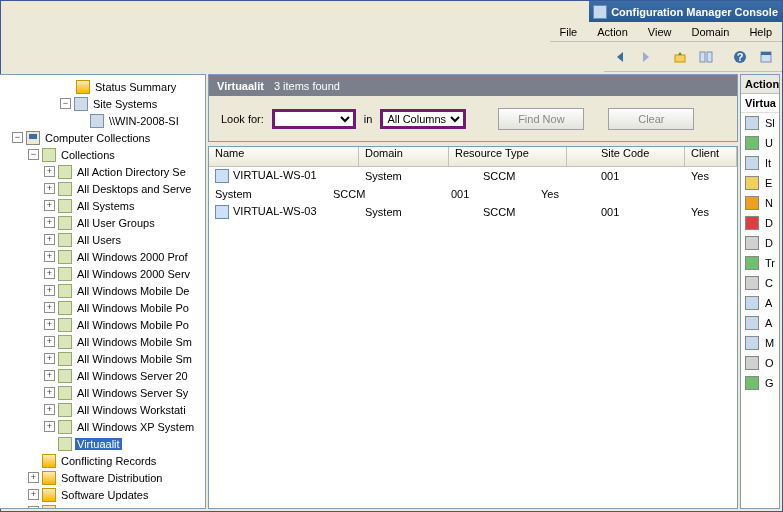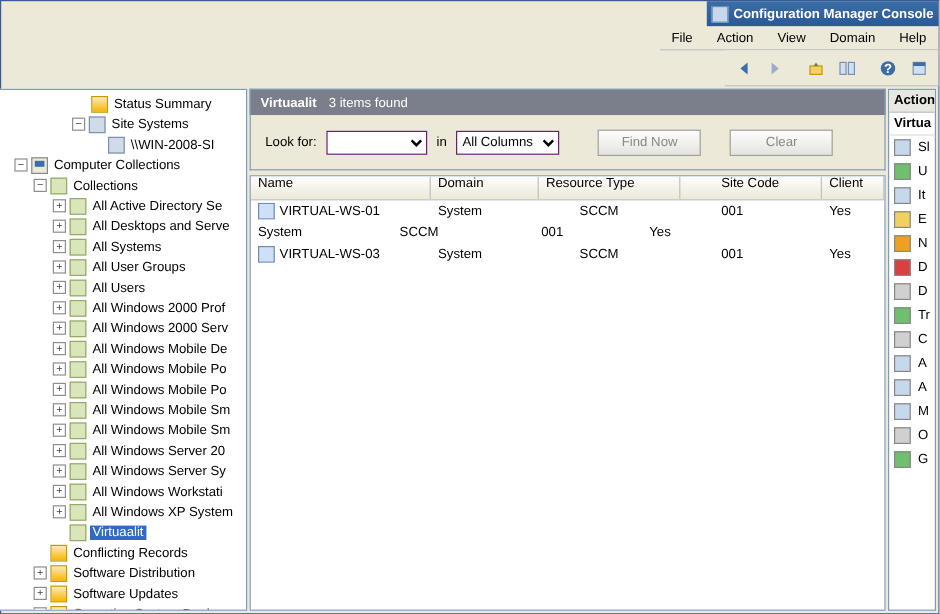--- a/index.html
+++ b/index.html
@@ -29,21 +29,21 @@
 .node-label { padding: 0 2px; }
 .node.selected .node-label { background: #316ac5; color: #fff; }
 .i-folder { background: linear-gradient(#fceabb,#f8b500); border:1px solid #c59a00; }
 .i-server { background:#d0dae8; border:1px solid #7a90b0; }
 .i-comp { background:#ece9d8; border:1px solid #888; position:relative; }
 .i-comp::after{content:"";position:absolute;inset:2px 2px 5px 2px;background:#3b6ea5;}
 .i-coll { background:#d9e6b9; border:1px solid #97a86a; }
 .header-strip { height: 22px; background: #7b7f8b; color: #fff; display: flex; align-items: center; padding: 0 8px; gap: 10px; border: 1px solid #7f9db9; border-bottom: none; }
 .header-strip b { font-weight: bold; }
 .filter-row { height: 46px; border: 1px solid #7f9db9; border-top: none; display: flex; align-items: center; padding: 0 12px; gap: 8px; background:#ece9d8; }
-.filter-row select, .filter-row input[type=text] { border:1px solid #701a75; height:20px; font-size:11px; background:#fff; }
+.filter-row select, .filter-row input[type=text] { border:3px solid #701a75; height:20px; font-size:11px; background:#fff; }
 .filter-row .look-input { width: 84px; }
 .filter-row .col-select { width: 86px; }
 .wbtn { height:22px; min-width:86px; border:1px solid #a0a0a0; background:linear-gradient(#fdfdfd,#e4e4de); cursor:pointer; color:#888; }
 .grid { flex:1; border:1px solid #7f9db9; background:#fff; margin-top:4px; overflow:hidden; display:flex; flex-direction:column; }
 .ghead { display:flex; height:20px; background:linear-gradient(#fdfdfd,#ece9d8); border-bottom:1px solid #c0c0c0; }
 .gh { border-right:1px solid #c0c0c0; padding:0 6px; font-weight:normal; text-align:left; }
 .gbody { flex:1; }
 .grow { display:flex; height:18px; align-items:center; }
 .gc { padding:0 6px; overflow:hidden; white-space:nowrap; text-overflow:ellipsis; }
 .c-name{width:150px;} .c-rt{width:118px;} .c-dom{width:90px;} .c-sc{width:90px;margin-left:28px;} .c-cl{width:52px;}
@@ -143,21 +143,21 @@
                 <div class="node">
                   <span class="exp">−</span>
                   <span class="ticon i-coll"></span>
                   <span class="node-label">Collections</span>
                 </div>
        <ul id="coll-list">
                   <li>
                     <div class="node">
                       <span class="exp">+</span>
                       <span class="ticon i-coll"></span>
-                      <span class="node-label">All Active Directory Se</span>
+                      <span class="node-label">All Action Directory Se</span>
                     </div>
                   </li>
                   <li>
                     <div class="node">
                       <span class="exp">+</span>
                       <span class="ticon i-coll"></span>
                       <span class="node-label">All Desktops and Serve</span>
                     </div>
                   </li>
                   <li>

